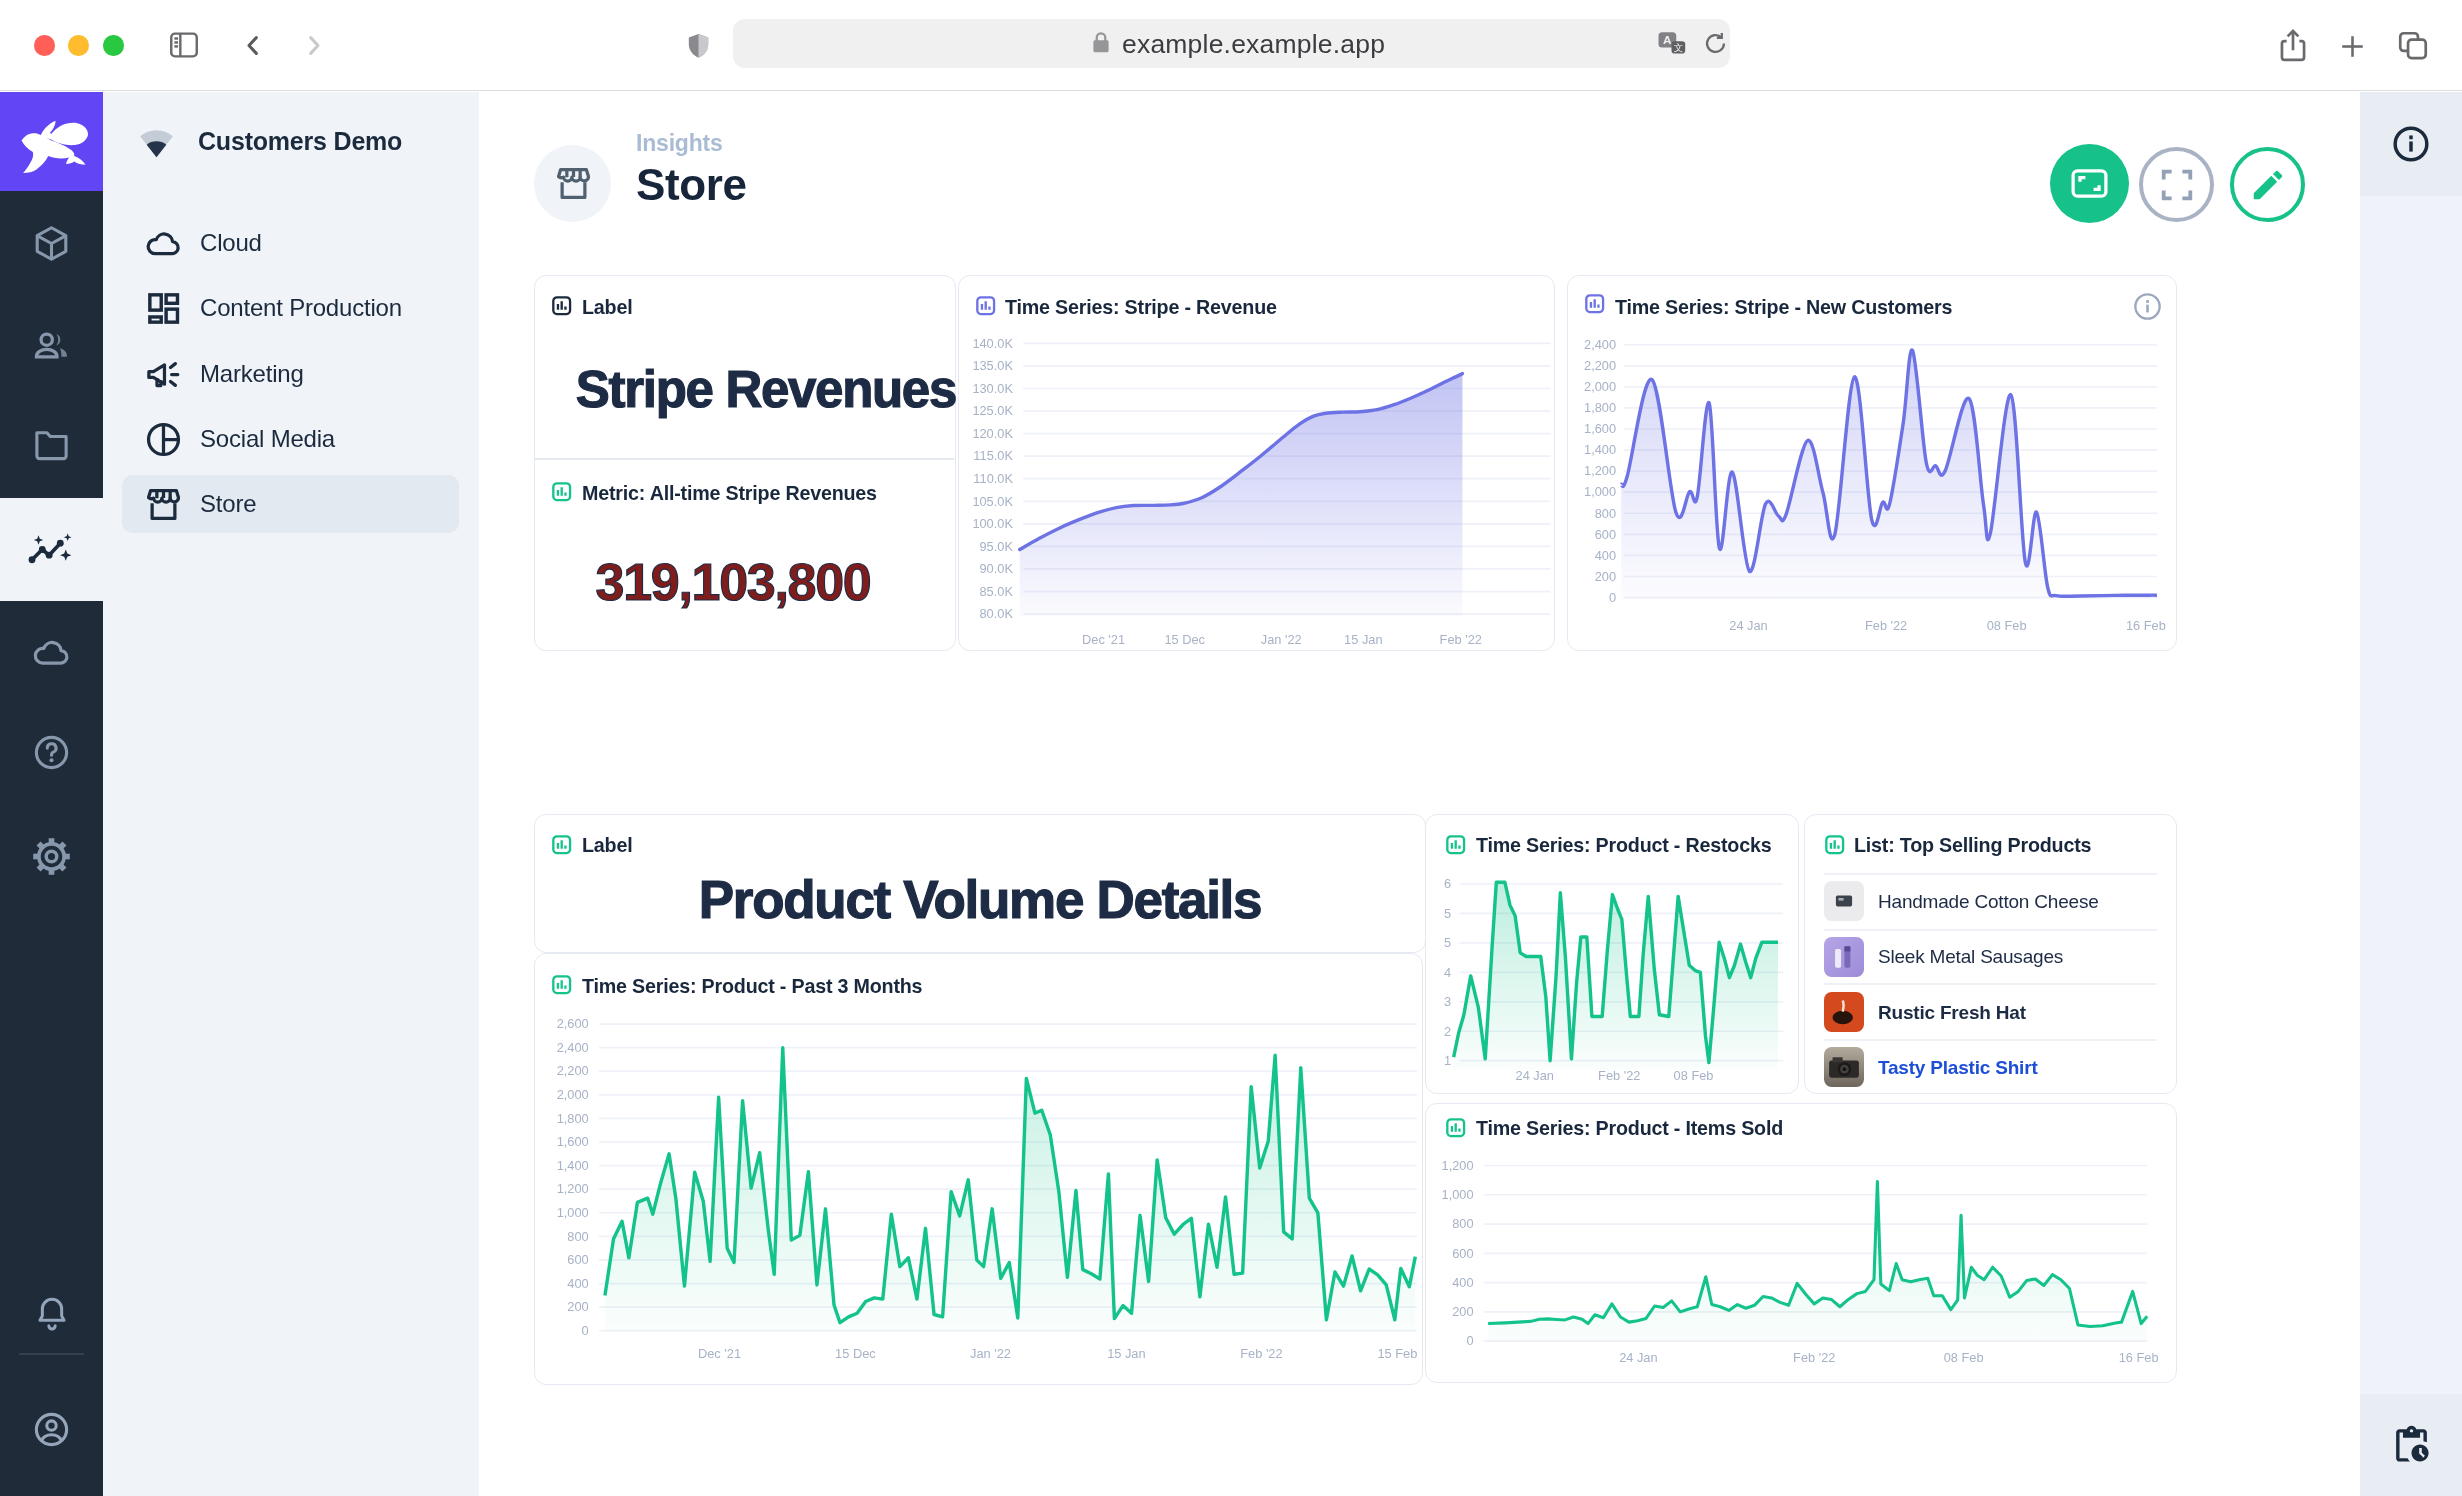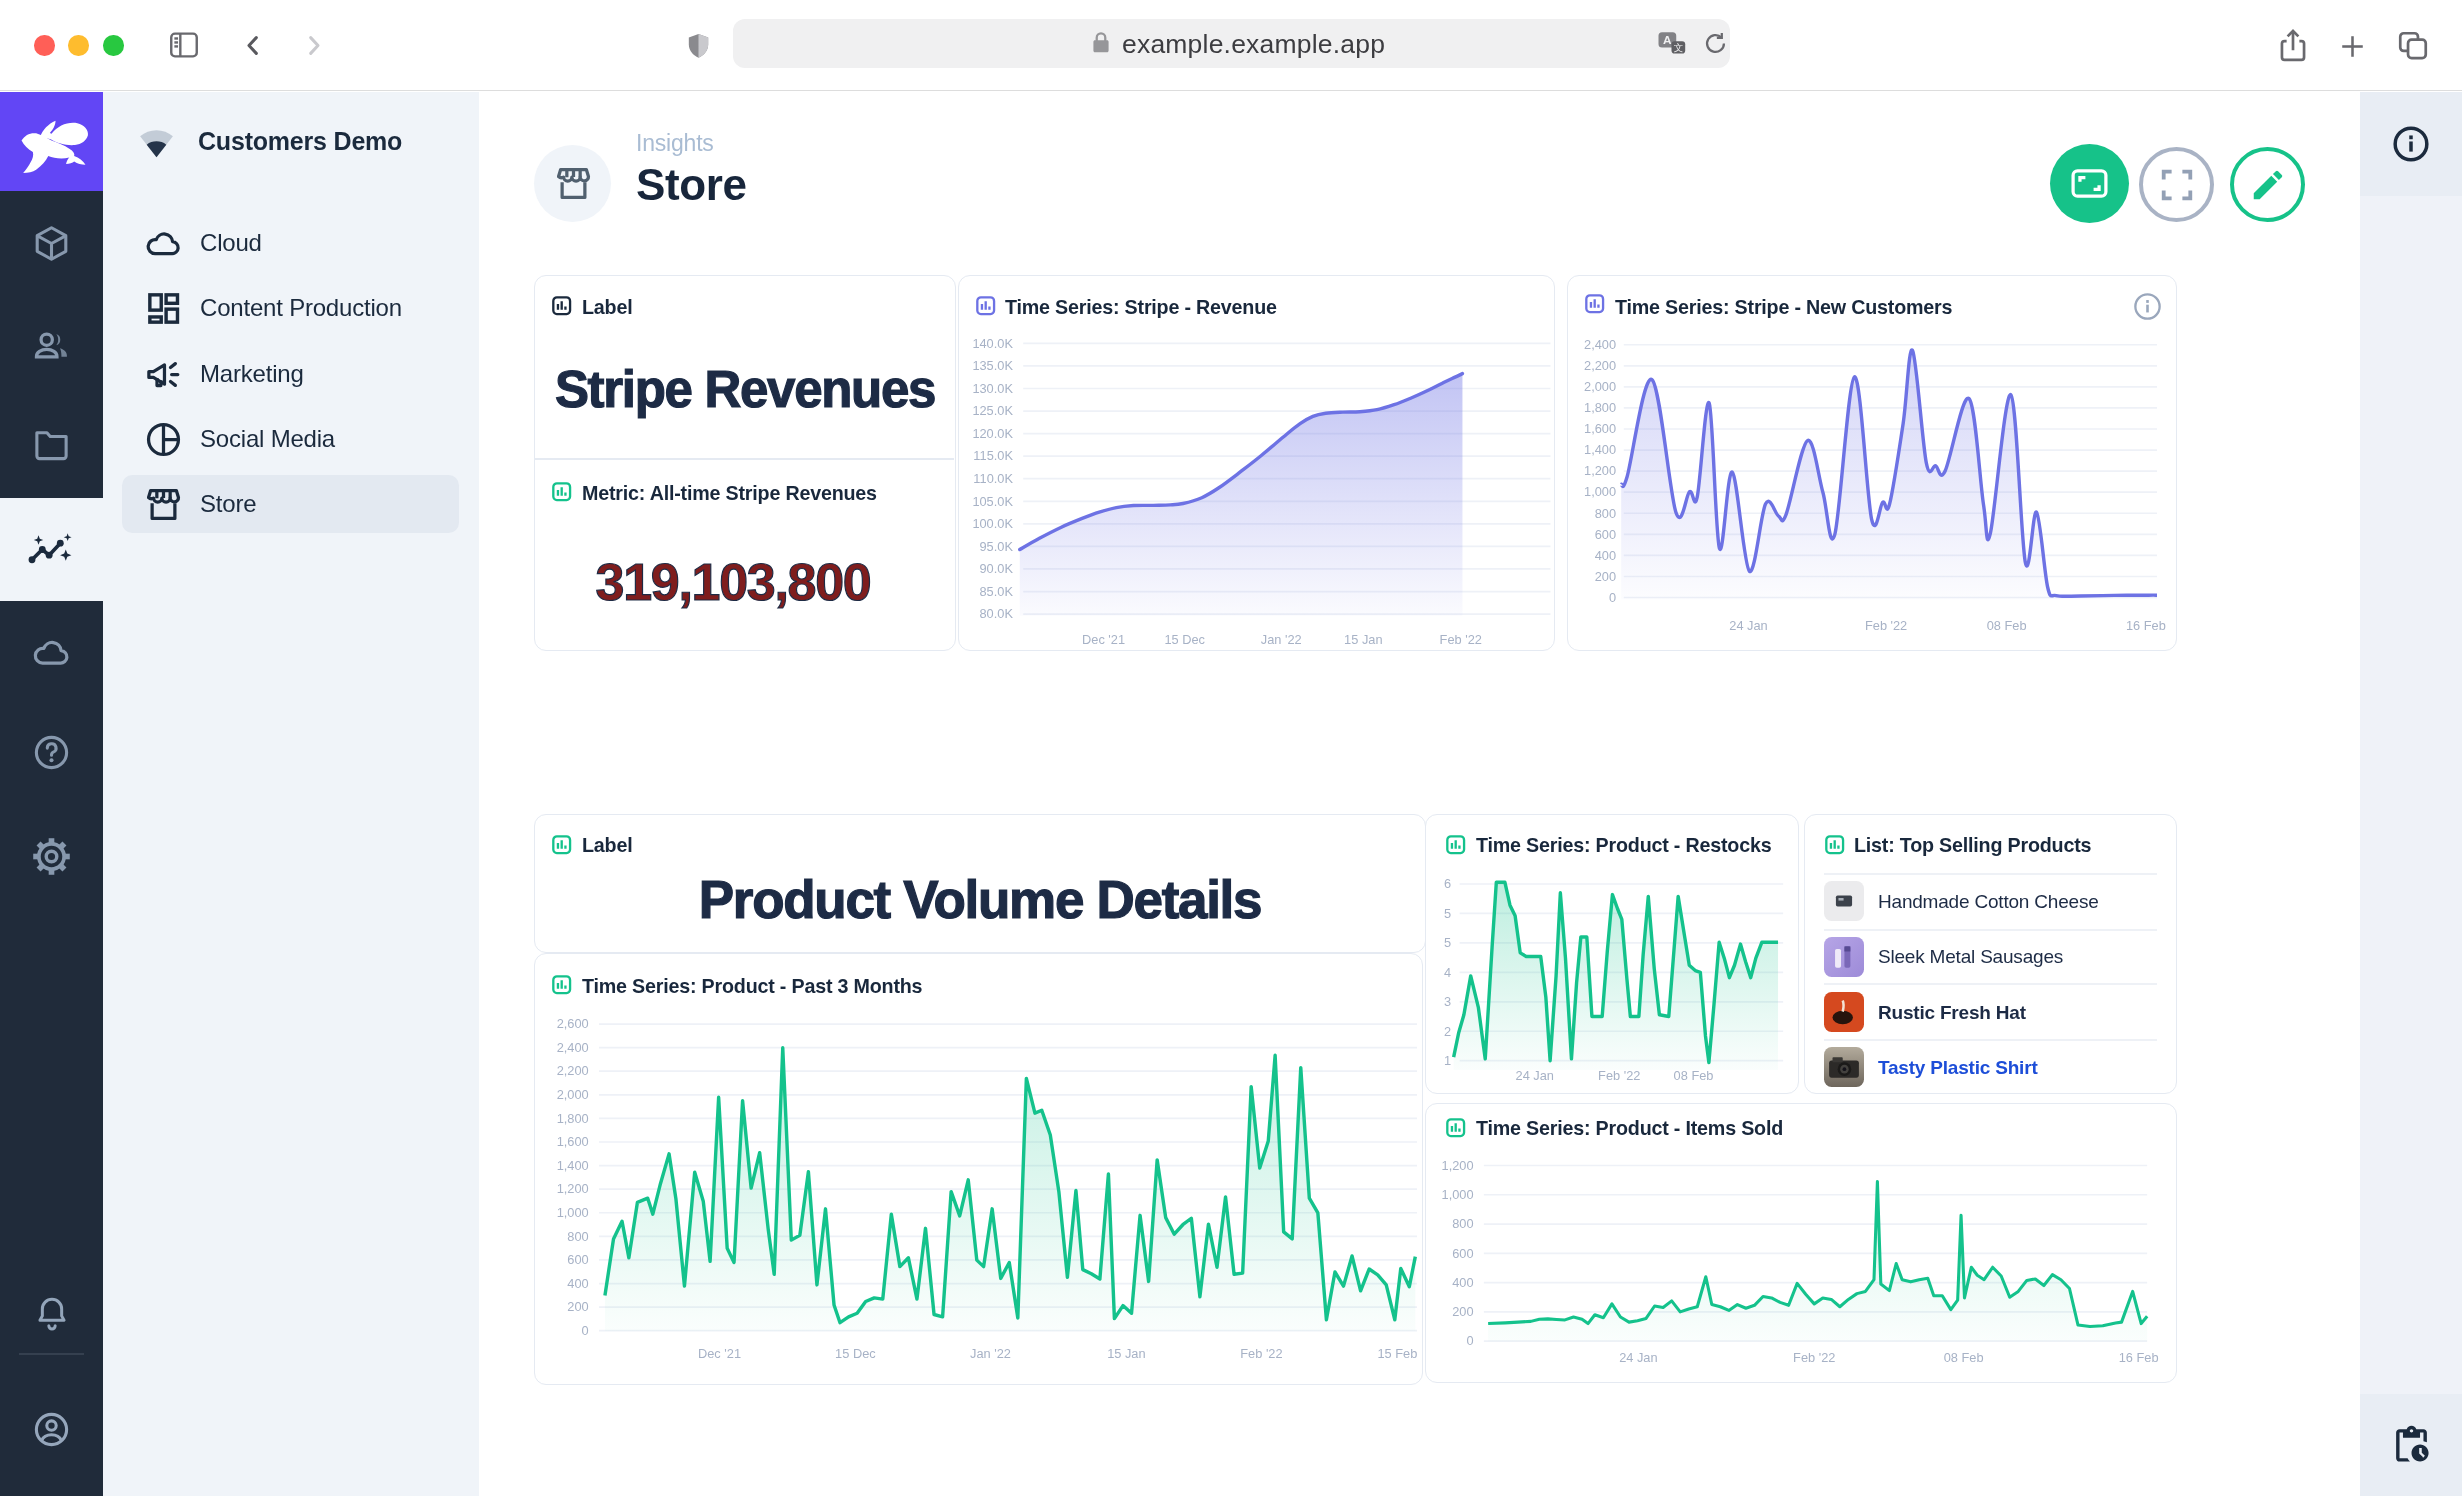--- a/index.html
+++ b/index.html
@@ -189,21 +189,21 @@
 <svg class="abs" style="left:2391px;top:1424px" width="41" height="41" viewBox="0 0 24 24" fill="#1b2a3d">
     <path d="M17 12c-2.76 0-5 2.24-5 5s2.24 5 5 5 5-2.24 5-5-2.24-5-5-5zm1.65 7.35L16.5 17.2V14h1.5v2.79l1.85 1.85-1.2 1.21zM19 3h-4.18C14.4 1.84 13.3 1 12 1c-1.3 0-2.4.84-2.82 2H5c-1.1 0-2 .9-2 2v15c0 1.1.9 2 2 2h6.11a6.743 6.743 0 0 1-1.42-2H5V5h2v3h10V5h2v5.08c.71.1 1.38.31 2 .6V5c0-1.1-.9-2-2-2zm-7 2c-.55 0-1-.45-1-1s.45-1 1-1 1 .45 1 1-.45 1-1 1z"></path>
   </svg>
 <div class="abs" style="left:479px;top:92px;width:1881px;height:1404px;background:#fff"></div>
 <div class="abs" style="left:534px;top:145px;width:77px;height:77px;border-radius:50%;background:#f0f4f9"></div>
 <svg class="abs" style="left:554px;top:164px" width="39" height="39" viewBox="0 0 24 24" fill="none" stroke="#51606f" stroke-width="2" stroke-linejoin="round">
     <path d="M4.1 3.4 h15.8 l1.3 4.3 a2.55 2.55 0 0 1-5.1.3 a2.55 2.55 0 0 1-5.1 0 a2.55 2.55 0 0 1-5.1 0 a2.5 2.5 0 0 1-3.1-.3 Z"></path>
     <path d="M5 11.2 V20.6 H19 V11.2"></path>
     <path d="M7.9 3.6 v4.6 M12 3.6 v4.4 M16.1 3.6 v4.6"></path>
   </svg>
-<div class="abs" style="left:636px;top:130px;font-size:23px;font-weight:400;color:#a9bcd3;letter-spacing:-0.2px">Insights</div>
+<div class="abs" style="left:636px;top:130px;font-size:23px;font-weight:700;color:#a9bcd3;letter-spacing:-0.2px">Insights</div>
 <div class="abs" style="left:636px;top:160px;font-size:44px;font-weight:700;color:#18263b;letter-spacing:-0.4px">Store</div>
 <div class="abs" style="left:2050px;top:144px;width:79px;height:79px;border-radius:50%;background:#16c289"></div>
 <svg class="abs" style="left:2069px;top:163px" width="41" height="41" viewBox="0 0 24 24" fill="none" stroke="#fff" stroke-width="1.9">
     <rect x="2.4" y="4.6" width="19.2" height="14.8" rx="2.6"></rect>
     <path d="M6.4 11 V8.6 H9.6 M17.6 13 v2.4 H14.4" fill="none"></path>
   </svg>
 <div class="abs" style="left:2139px;top:147px;width:75px;height:75px;border-radius:50%;border:4.3px solid #a9b3c5;background:#fff"></div>
 <svg class="abs" style="left:2158px;top:166px" width="38" height="38" viewBox="0 0 24 24" fill="none" stroke="#93a0b5" stroke-width="2.4">
     <path d="M8.6 3.6 H3.6 V8.6 M15.4 3.6 h5 v5 M3.6 15.4 v5 h5 M20.4 15.4 v5 h-5"></path>
   </svg>
@@ -211,21 +211,21 @@
 <svg class="abs" style="left:2249px;top:166px" width="38" height="38" viewBox="0 0 24 24" fill="#16c289">
     <path d="M3 17.25V21h3.75L17.81 9.94l-3.75-3.75zM20.71 7.04a1 1 0 0 0 0-1.41L18.37 3.29a1 1 0 0 0-1.41 0l-1.83 1.83 3.75 3.75z"></path>
   </svg>
 <div class="card" style="left:534px;top:275px;width:422px;height:376px"></div>
 <div class="abs" style="left:535px;top:458px;width:419px;height:1.7px;background:#e5eaf2"></div>
 <svg class="abs" style="left:551px;top:295px" width="21.4" height="21.4" viewBox="0 0 24 24" fill="none">
 <rect x="2.6" y="2.6" width="18.8" height="18.8" rx="4" stroke="#1b2a3d" stroke-width="2.6"></rect>
 <path d="M7.8 16.6 V10.2 M12 16.6 V7 M16.2 16.6 v-3.8" stroke="#1b2a3d" stroke-width="2.6"></path>
   </svg>
 <div class="ptitle" style="left:582px;top:296px">Label</div>
-<div class="abs" style="left:534px;top:360px;width:422px;text-align:center;font-size:51px;font-weight:700;color:#1d2b45;letter-spacing:-1.3px;-webkit-text-stroke:1.2px #1d2b45">Stripe Revenues</div>
+<div class="abs" style="left:534px;top:360px;width:422px;text-align:right;font-size:51px;font-weight:700;color:#1d2b45;letter-spacing:-1.3px;-webkit-text-stroke:1.2px #1d2b45">Stripe Revenues</div>
 <svg class="abs" style="left:551px;top:481px" width="21.4" height="21.4" viewBox="0 0 24 24" fill="none">
 <rect x="2.6" y="2.6" width="18.8" height="18.8" rx="4" stroke="#14c28c" stroke-width="2.6"></rect>
 <path d="M7.8 16.6 V10.2 M12 16.6 V7 M16.2 16.6 v-3.8" stroke="#14c28c" stroke-width="2.6"></path>
   </svg>
 <div class="ptitle" style="left:582px;top:482px">Metric: All-time Stripe Revenues</div>
 <div class="abs" style="left:522px;top:552px;width:422px;text-align:center;font-size:52px;font-weight:700;color:#7f1d1d;letter-spacing:-1.3px;-webkit-text-stroke:1.2px #1d2b45">319,103,800</div>
 <div class="card" style="left:958px;top:275px;width:597px;height:376px"></div>
 <svg class="abs" style="left:975px;top:295px" width="21.4" height="21.4" viewBox="0 0 24 24" fill="none">
 <rect x="2.6" y="2.6" width="18.8" height="18.8" rx="4" stroke="#6d72e4" stroke-width="2.6"></rect>
 <path d="M7.8 16.6 V10.2 M12 16.6 V7 M16.2 16.6 v-3.8" stroke="#6d72e4" stroke-width="2.6"></path>

